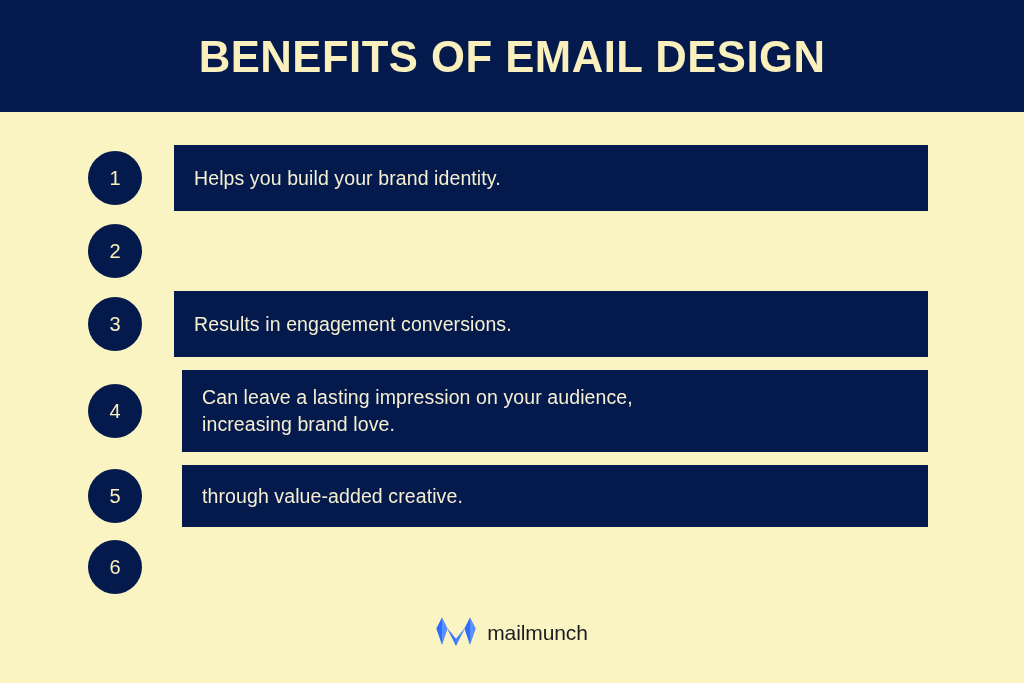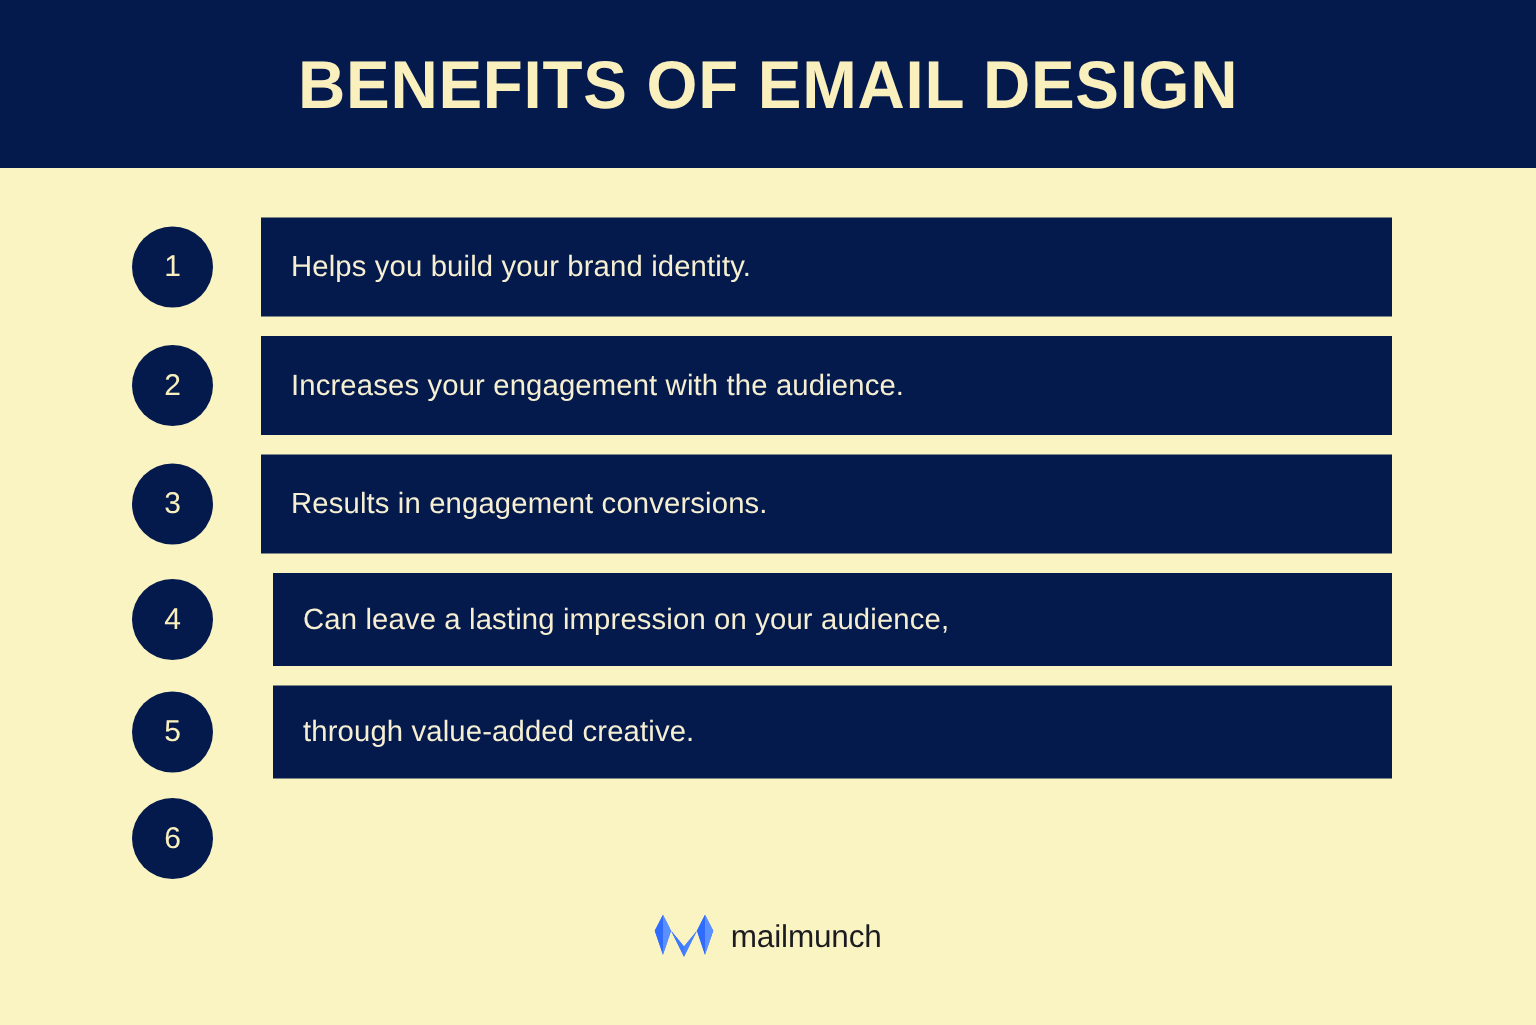--- a/index.html
+++ b/index.html
@@ -150,36 +150,34 @@
 
     <div class="benefit-row">
       <div class="benefit-number">1</div>
       <div class="benefit-bar">
         <div class="benefit-line">Helps you build your brand identity.</div>
       </div>
     </div>
 
     <div class="benefit-row">
       <div class="benefit-number">2</div>
-      <div class="benefit-bar">
-        <div class="benefit-line">Increases your engagement with the audience.</div>
-      </div>
     </div>
 
     <div class="benefit-row">
       <div class="benefit-number">3</div>
       <div class="benefit-bar">
         <div class="benefit-line">Results in engagement conversions.</div>
       </div>
     </div>
 
     <div class="benefit-row">
       <div class="benefit-number">4</div>
       <div class="benefit-bar two-line">
         <div class="benefit-line">Can leave a lasting impression on your audience,</div>
+        <div class="benefit-line">increasing brand love.</div>
       </div>
     </div>
 
     <div class="benefit-row">
       <div class="benefit-number">5</div>
       <div class="benefit-bar two-line">
         <div class="benefit-line">through value-added creative.</div>
       </div>
     </div>
 

